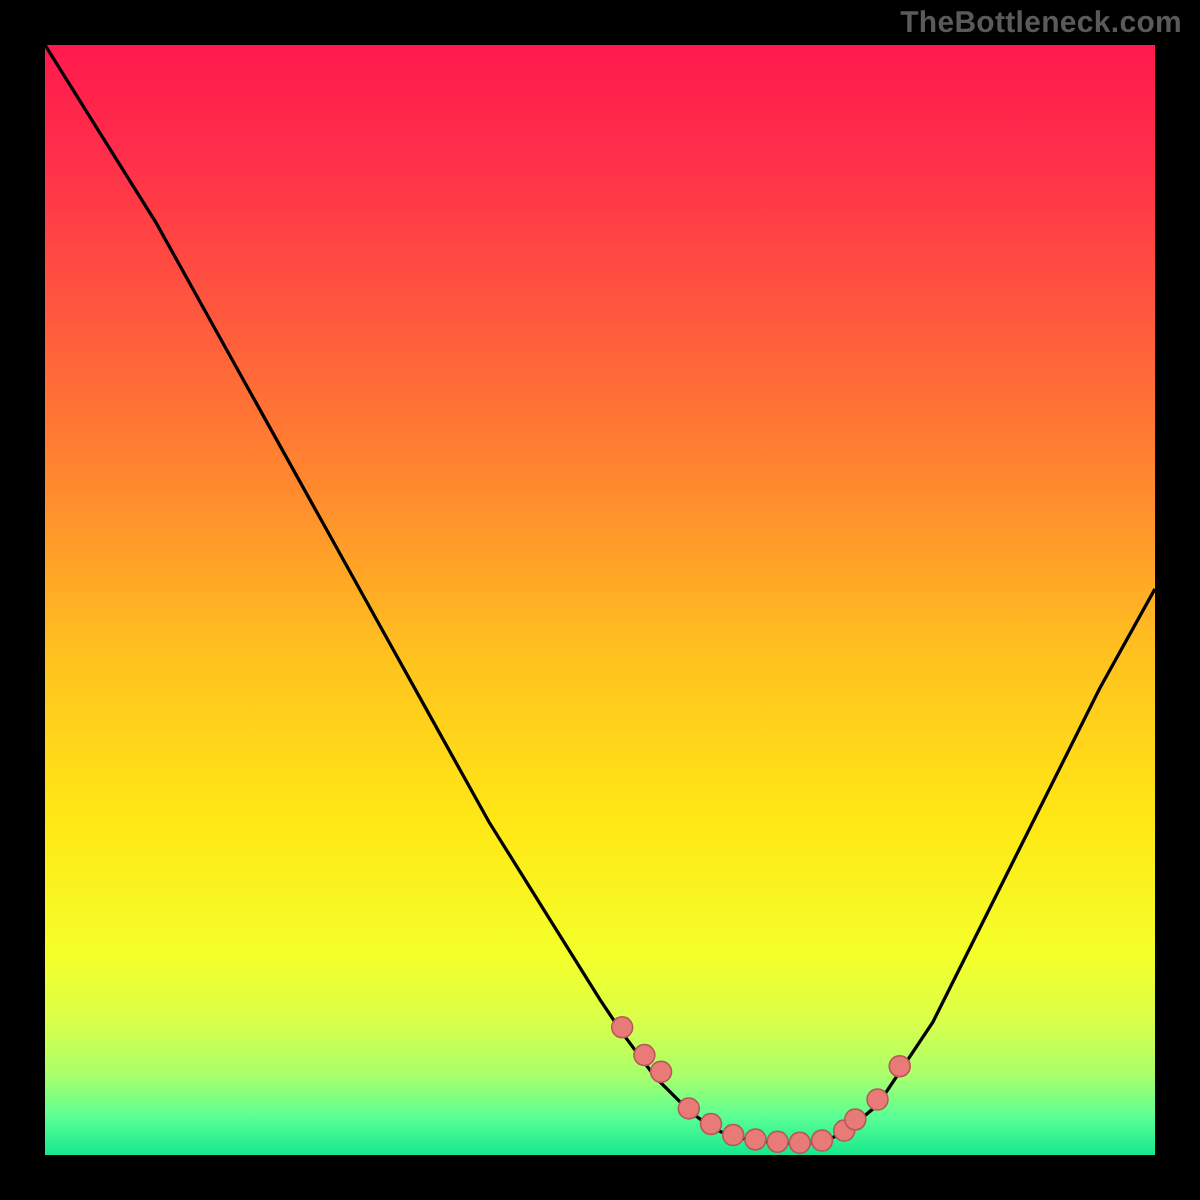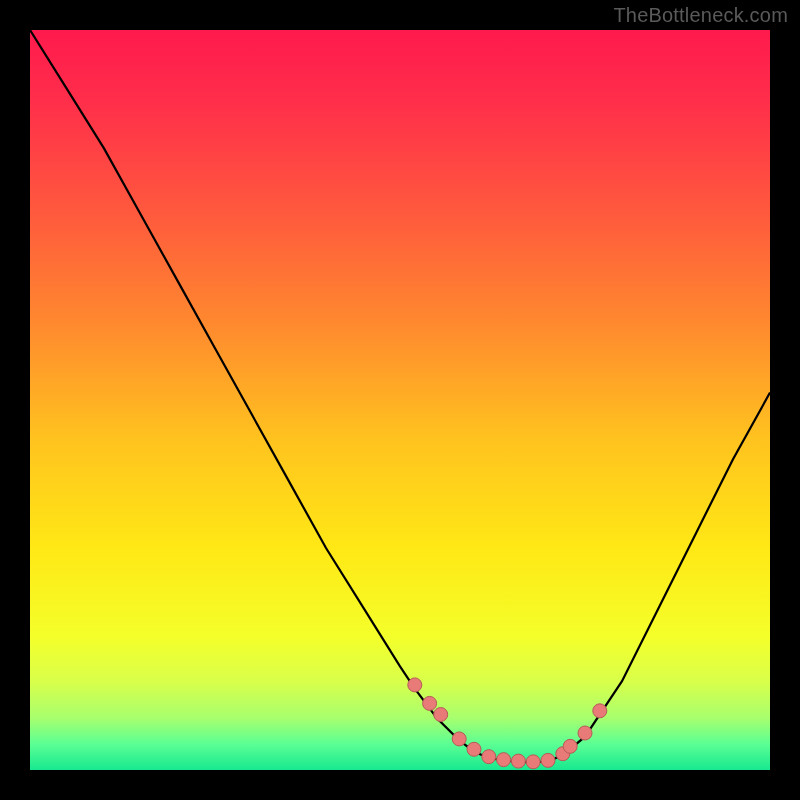--- a/index.html
+++ b/index.html
@@ -16,21 +16,21 @@
     width: 800px;
     height: 800px;
     background: #000;
   }
   .watermark {
     position: absolute;
     top: 4px;
     right: 12px;
     color: #5a5a5a;
     font-size: 20px;
-    font-weight: 400;
+    font-weight: 700;
     letter-spacing: 0.2px;
   }
   .plot {
     position: absolute;
     left: 30px;
     top: 30px;
     width: 740px;
     height: 740px;
     overflow: hidden;
   }

